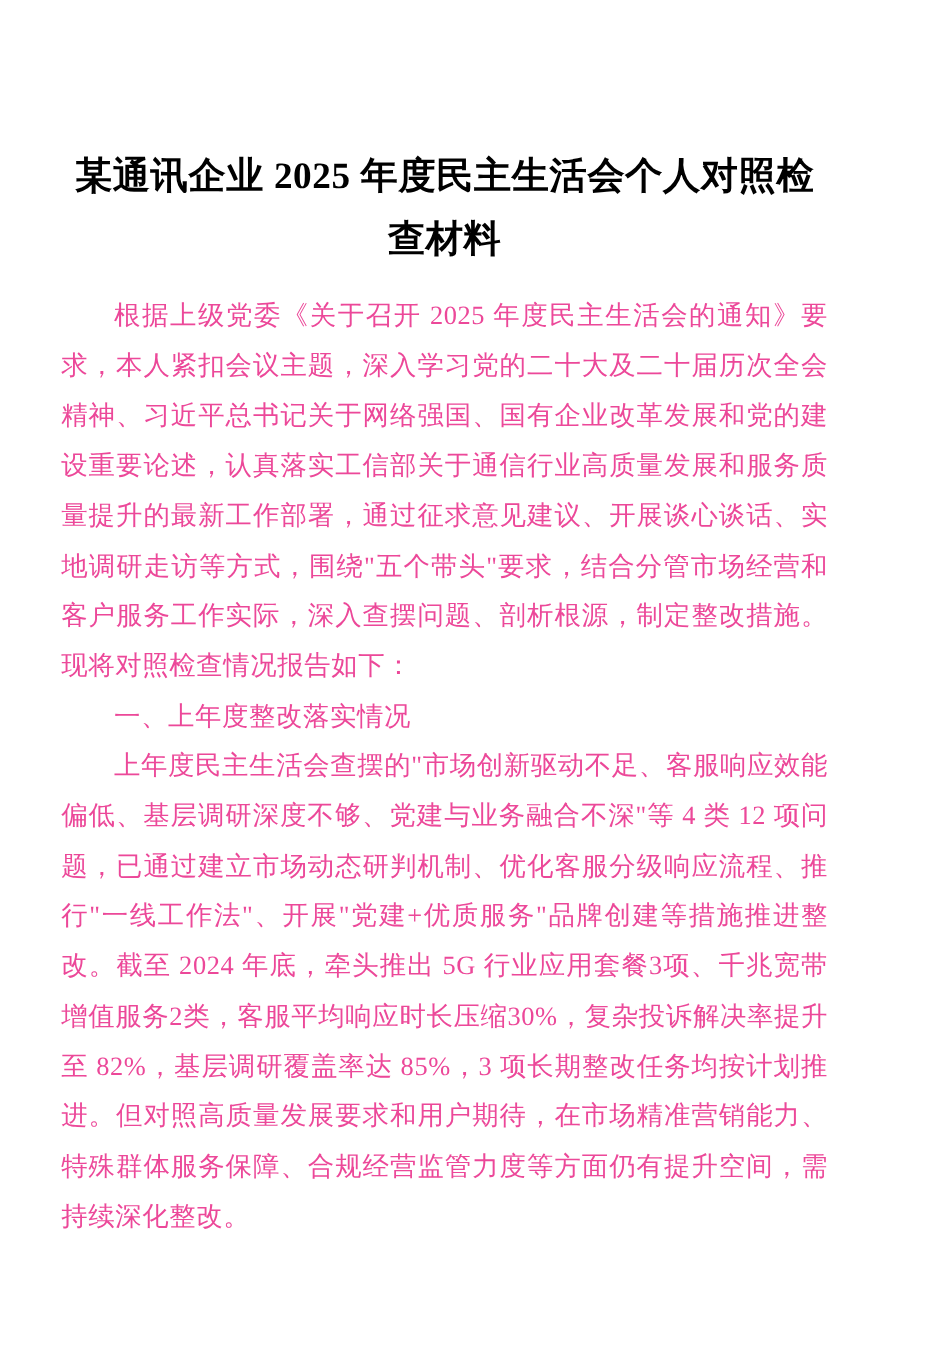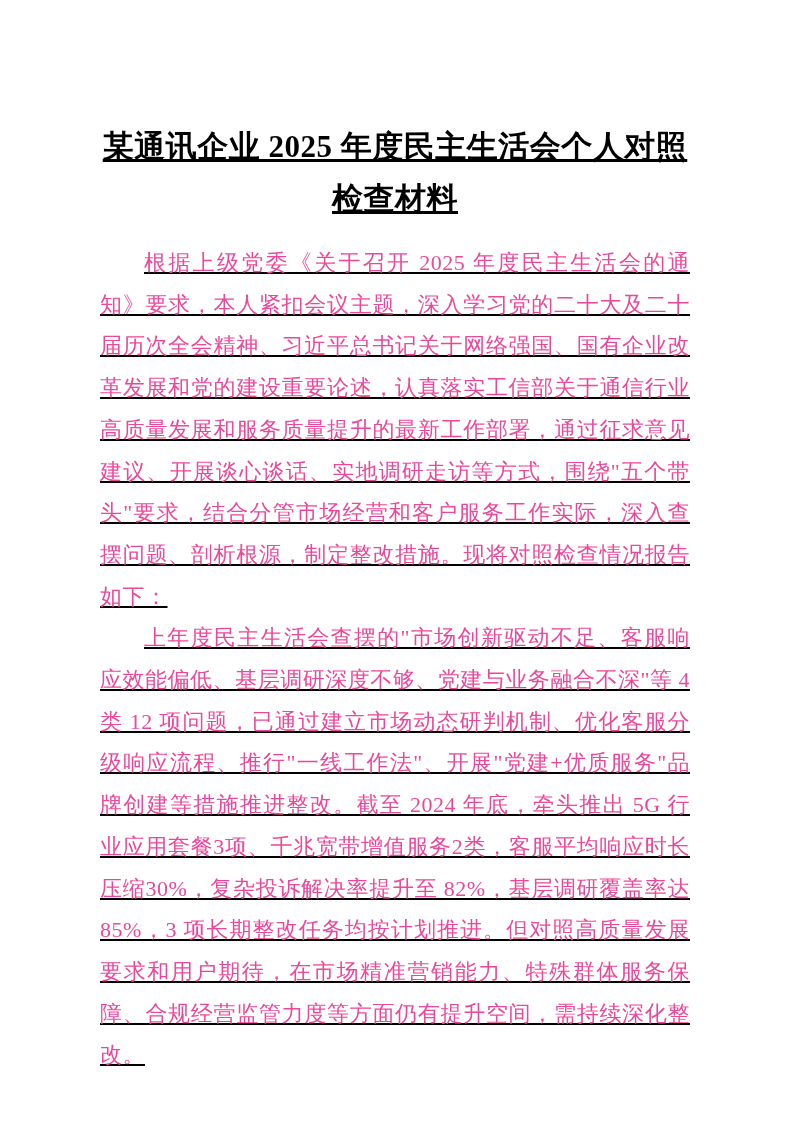--- a/index.html
+++ b/index.html
@@ -11,23 +11,22 @@
     width: 793px;
     height: 1122px;
     overflow: hidden;
     font-family: "Liberation Serif", "DejaVu Serif", serif;
     color: #000000;
   }
   .page {
     box-sizing: border-box;
     width: 793px;
     height: 1122px;
-    padding: 121px 103px 40px 100px;
+    padding: 121px 103px 40px 51px;
     background: #ffffff;
-    text-decoration: underline;
   }
   .doc-title {
     font-family: "Liberation Serif", "DejaVu Serif", serif;
     font-weight: bold;
     font-size: 31px;
     line-height: 52px;
     text-align: center;
     letter-spacing: 0.5px;
     margin: 0 0 17px 0;
     color: #000000;
@@ -45,15 +44,16 @@
   }
 </style>
 </head>
 <body>
 
 <div class="page">
   <div class="doc-title">某通讯企业 2025 年度民主生活会个人对照检查材料</div>
 
   <p class="body-text">根据上级党委《关于召开 2025 年度民主生活会的通知》要求，本人紧扣会议主题，深入学习党的二十大及二十届历次全会精神、习近平总书记关于网络强国、国有企业改革发展和党的建设重要论述，认真落实工信部关于通信行业高质量发展和服务质量提升的最新工作部署，通过征求意见建议、开展谈心谈话、实地调研走访等方式，围绕"五个带头"要求，结合分管市场经营和客户服务工作实际，深入查摆问题、剖析根源，制定整改措施。现将对照检查情况报告如下：</p>
 
+  <p class="body-text">一、上年度整改落实情况</p>
 
   <p class="body-text">上年度民主生活会查摆的"市场创新驱动不足、客服响应效能偏低、基层调研深度不够、党建与业务融合不深"等 4 类 12 项问题，已通过建立市场动态研判机制、优化客服分级响应流程、推行"一线工作法"、开展"党建+优质服务"品牌创建等措施推进整改。截至 2024 年底，牵头推出 5G 行业应用套餐3项、千兆宽带增值服务2类，客服平均响应时长压缩30%，复杂投诉解决率提升至 82%，基层调研覆盖率达 85%，3 项长期整改任务均按计划推进。但对照高质量发展要求和用户期待，在市场精准营销能力、特殊群体服务保障、合规经营监管力度等方面仍有提升空间，需持续深化整改。</p>
 </div>
 
 </body></html>

